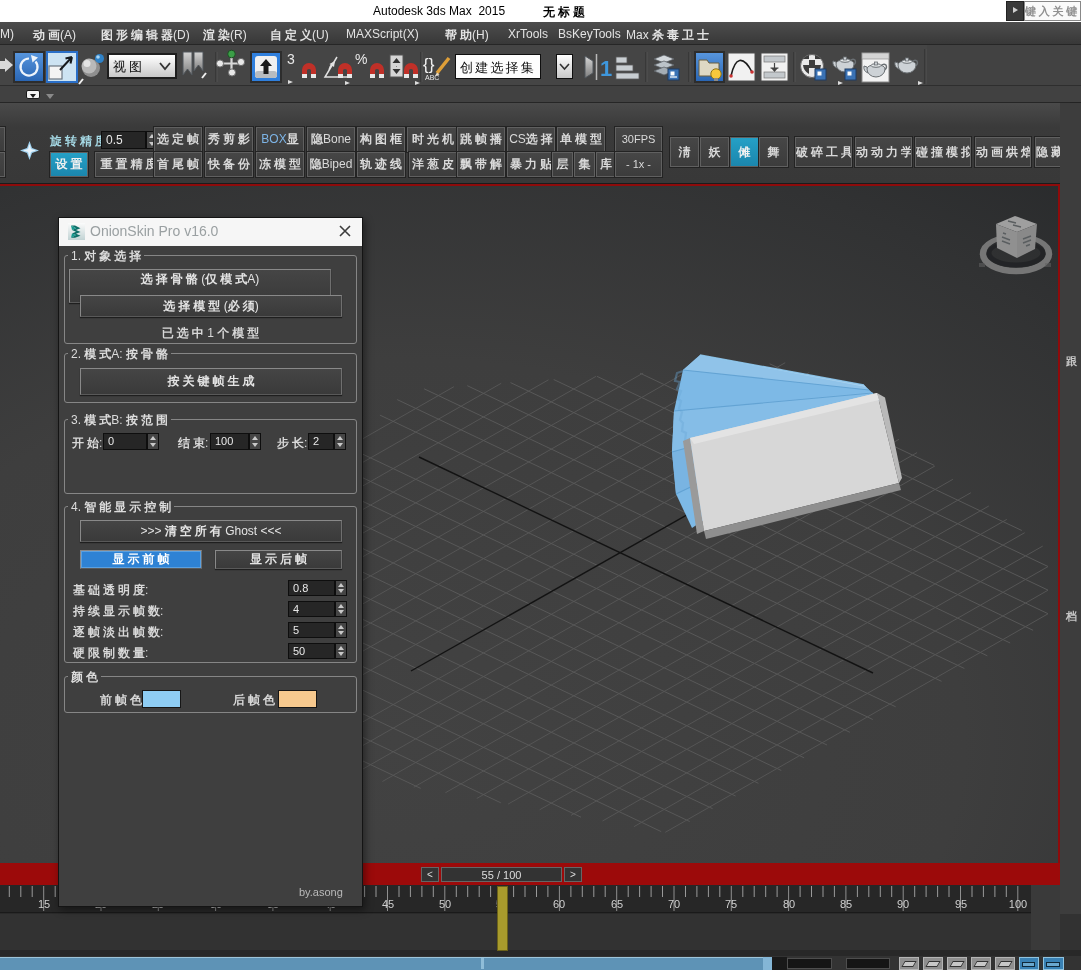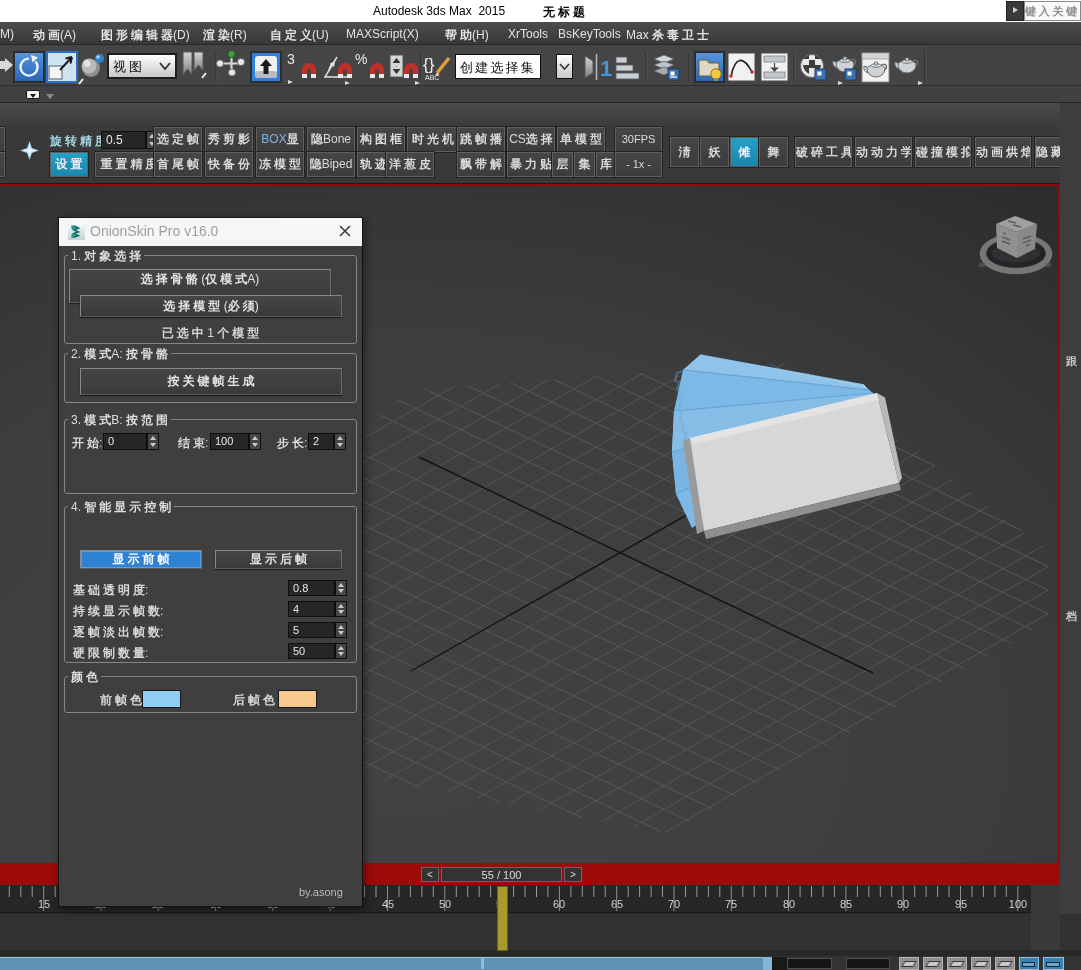--- a/index.html
+++ b/index.html
@@ -215,21 +215,21 @@
 <div class="btn2" style="left:507px;top:24px;width:48px;height:25px;line-height:23px">CS<span class="cj">选择</span></div>
 <div class="btn2" style="left:557px;top:24px;width:48px;height:25px;line-height:23px"><span class="cj">单模型</span></div>
 <div class="btn2" style="left:615px;top:24px;width:47px;height:34px;line-height:23px;font-size:11px">30FPS</div>
 <div class="btn2 bluebtn" style="left:50px;top:49px;width:38px;height:25px;line-height:23px"><span class="cj">设置</span></div>
 <div class="btn2" style="left:95px;top:49px;width:68px;height:25px;line-height:23px"><span class="cj">重置精度</span></div>
 <div class="btn2" style="left:154px;top:49px;width:48px;height:25px;line-height:23px"><span class="cj">首尾帧</span></div>
 <div class="btn2" style="left:205px;top:49px;width:48px;height:25px;line-height:23px"><span class="cj">快备份</span></div>
 <div class="btn2" style="left:256px;top:49px;width:48px;height:25px;line-height:23px"><span class="cj">冻模型</span></div>
 <div class="btn2" style="left:307px;top:49px;width:48px;height:25px;line-height:23px"><span class="cj">隐</span>Biped</div>
 <div class="btn2" style="left:357px;top:49px;width:48px;height:25px;line-height:23px"><span class="cj">轨迹线</span></div>
-<div class="btn2" style="left:386px;top:49px;width:48px;height:25px;line-height:23px"><span class="cj">洋葱皮</span></div>
+<div class="btn2" style="left:409px;top:49px;width:48px;height:25px;line-height:23px"><span class="cj">洋葱皮</span></div>
 <div class="btn2" style="left:457px;top:49px;width:48px;height:25px;line-height:23px"><span class="cj">飘带解</span></div>
 <div class="btn2" style="left:507px;top:49px;width:48px;height:25px;line-height:23px"><span class="cj">暴力贴</span></div>
 <div class="btn2" style="left:552px;top:49px;width:21px;height:25px;line-height:23px"><span class="cj">层</span></div>
 <div class="btn2" style="left:574px;top:49px;width:21px;height:25px;line-height:23px"><span class="cj">集</span></div>
 <div class="btn2" style="left:596px;top:49px;width:20px;height:25px;line-height:23px"><span class="cj">库</span></div>
 <div class="btn2" style="left:615px;top:49px;width:47px;height:25px;line-height:23px;font-size:11px">- 1x -</div>
 <div class="btn2" style="left:670px;top:34px;width:29px;height:30px;line-height:28px"><span class="cj">淸</span></div>
 <div class="btn2" style="left:700px;top:34px;width:29px;height:30px;line-height:28px"><span class="cj">妖</span></div>
 <div class="btn2 bluebtn" style="left:730px;top:34px;width:29px;height:30px;line-height:28px"><span class="cj">傩</span></div>
 <div class="btn2" style="left:759px;top:34px;width:29px;height:30px;line-height:28px"><span class="cj">舞</span></div>
@@ -515,20 +515,21 @@
 <div class="spinfield" style="left:44px;top:215px;width:44px;height:17px;line-height:15px">0</div>
 <div class="spinner" style="left:88px;top:215px;height:17px"></div>
 <div class="plabel" style="left:119px;top:217px"><span class="cj">结束</span>:</div>
 <div class="spinfield" style="left:151px;top:215px;width:39px;height:17px;line-height:15px">100</div>
 <div class="spinner" style="left:190px;top:215px;height:17px"></div>
 <div class="plabel" style="left:218px;top:217px"><span class="cj">步长</span>:</div>
 <div class="spinfield" style="left:249px;top:215px;width:26px;height:17px;line-height:15px">2</div>
 <div class="spinner" style="left:275px;top:215px;height:17px"></div>
 <div class="group" style="left:5px;top:288px;width:293px;height:157px"></div>
 <div class="glabel" style="left:9px;top:281px">4. <span class="cj">智能显示控制</span></div>
+<div class="btn" style="left:21px;top:302px;width:262px;height:22px;line-height:20px">&gt;&gt;&gt; <span class="cj">清空所有</span> Ghost &lt;&lt;&lt;</div>
 <div class="btn" style="left:21px;top:332px;width:122px;height:19px;line-height:17px;background:#2e82d4;box-shadow:inset 0 0 0 1px #5aa0e0;color:#fff"><span class="cj">显示前帧</span></div>
 <div class="btn" style="left:156px;top:332px;width:127px;height:19px;line-height:17px"><span class="cj">显示后帧</span></div>
 <div class="plabel" style="left:14px;top:364px"><span class="cj">基础透明度</span>:</div>
 <div class="spinfield" style="left:229px;top:362px;width:47px;height:16px;line-height:14px">0.8</div>
 <div class="spinner" style="left:276px;top:362px;height:16px"></div>
 <div class="plabel" style="left:14px;top:385px"><span class="cj">持续显示帧数</span>:</div>
 <div class="spinfield" style="left:229px;top:383px;width:47px;height:16px;line-height:14px">4</div>
 <div class="spinner" style="left:276px;top:383px;height:16px"></div>
 <div class="plabel" style="left:14px;top:406px"><span class="cj">逐帧淡出帧数</span>:</div>
 <div class="spinfield" style="left:229px;top:404px;width:47px;height:16px;line-height:14px">5</div>

